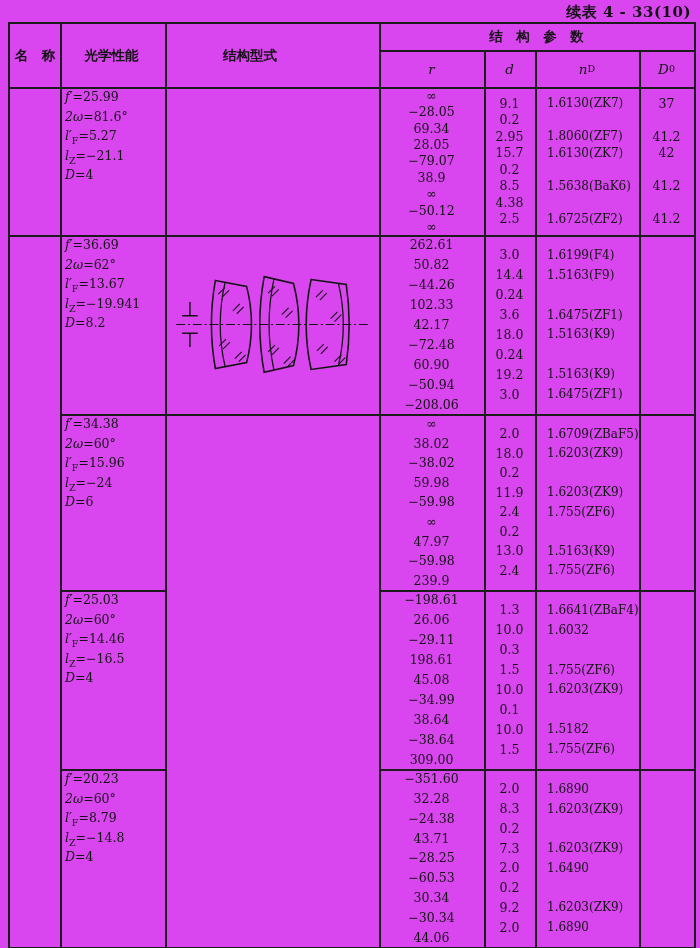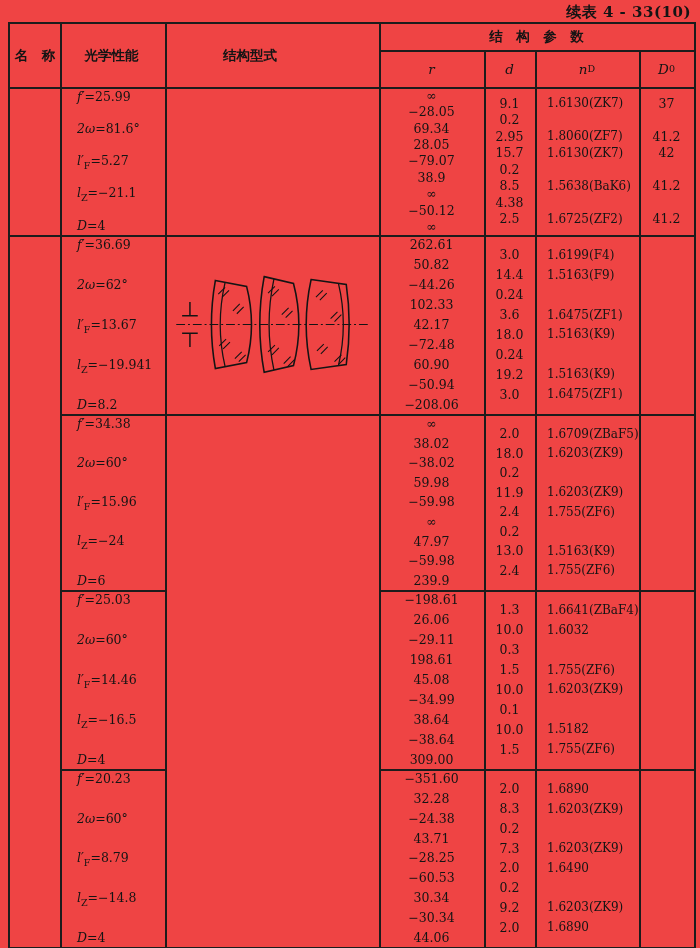--- a/index.html
+++ b/index.html
@@ -1,30 +1,30 @@
 <!DOCTYPE html>
 <html><head>
 <meta charset="utf-8">
 <style>
   html,body{margin:0;padding:0;background:#e8e8e4;}
-  .page{position:relative;width:700px;height:948px;background:#ef4444;overflow:hidden;
+  .page{position:relative;width:700px;height:948px;background:#d946ef;overflow:hidden;
         font-family:"DejaVu Serif","Liberation Serif",serif;color:#141414;}
   .title{position:absolute;top:3px;right:9px;font-weight:bold;font-size:15px;letter-spacing:.5px;}
   .tbl{position:absolute;left:8px;top:22px;width:684px;height:923px;border:2px solid #1c1c1c;}
   .vline,.hline{position:absolute;background:#1c1c1c;}
   .vline{width:1.5px;} .hline{height:1.5px;}
   .cell{position:absolute;box-sizing:border-box;}
   .hdr{display:flex;align-items:center;justify-content:center;font-weight:bold;font-size:13.5px;}
   .subhdr{display:flex;align-items:center;justify-content:center;font-size:13.5px;}
   .it{font-style:italic;}
   sub{font-size:9.5px;line-height:0;}
   .block{position:absolute;left:0;width:684px;}
   .col{position:absolute;box-sizing:border-box;font-size:12.5px;}
   .col-opt{left:50px;width:105px;top:0;height:100%;display:flex;flex-direction:column;
-           justify-content:space-between;padding-left:17px;}
+           justify-content:flex-start;padding-left:5px;}
   .opt-line{line-height:19.5px;white-space:nowrap;font-style:italic;}
   .opt-line sub{font-style:normal;}
   .opt-line .val{font-style:normal;}
   .col-r{left:369px;width:105px;top:0;height:100%;display:grid;grid-auto-rows:1fr;place-items:center;}
   .col-d{left:474px;width:51px;top:5.55%;height:88.9%;display:grid;grid-auto-rows:1fr;place-items:center;}
   .col-n{left:525px;width:104px;top:5.55%;height:88.9%;display:grid;grid-auto-rows:1fr;
          align-items:center;justify-items:start;padding-left:12px;font-size:12px;white-space:nowrap;}
   .col-d0{left:629px;width:55px;top:5.55%;height:88.9%;display:grid;grid-auto-rows:1fr;place-items:center;}
   .diagram{position:absolute;left:155px;width:214px;top:0;height:100%;
            display:flex;align-items:center;justify-content:center;}

